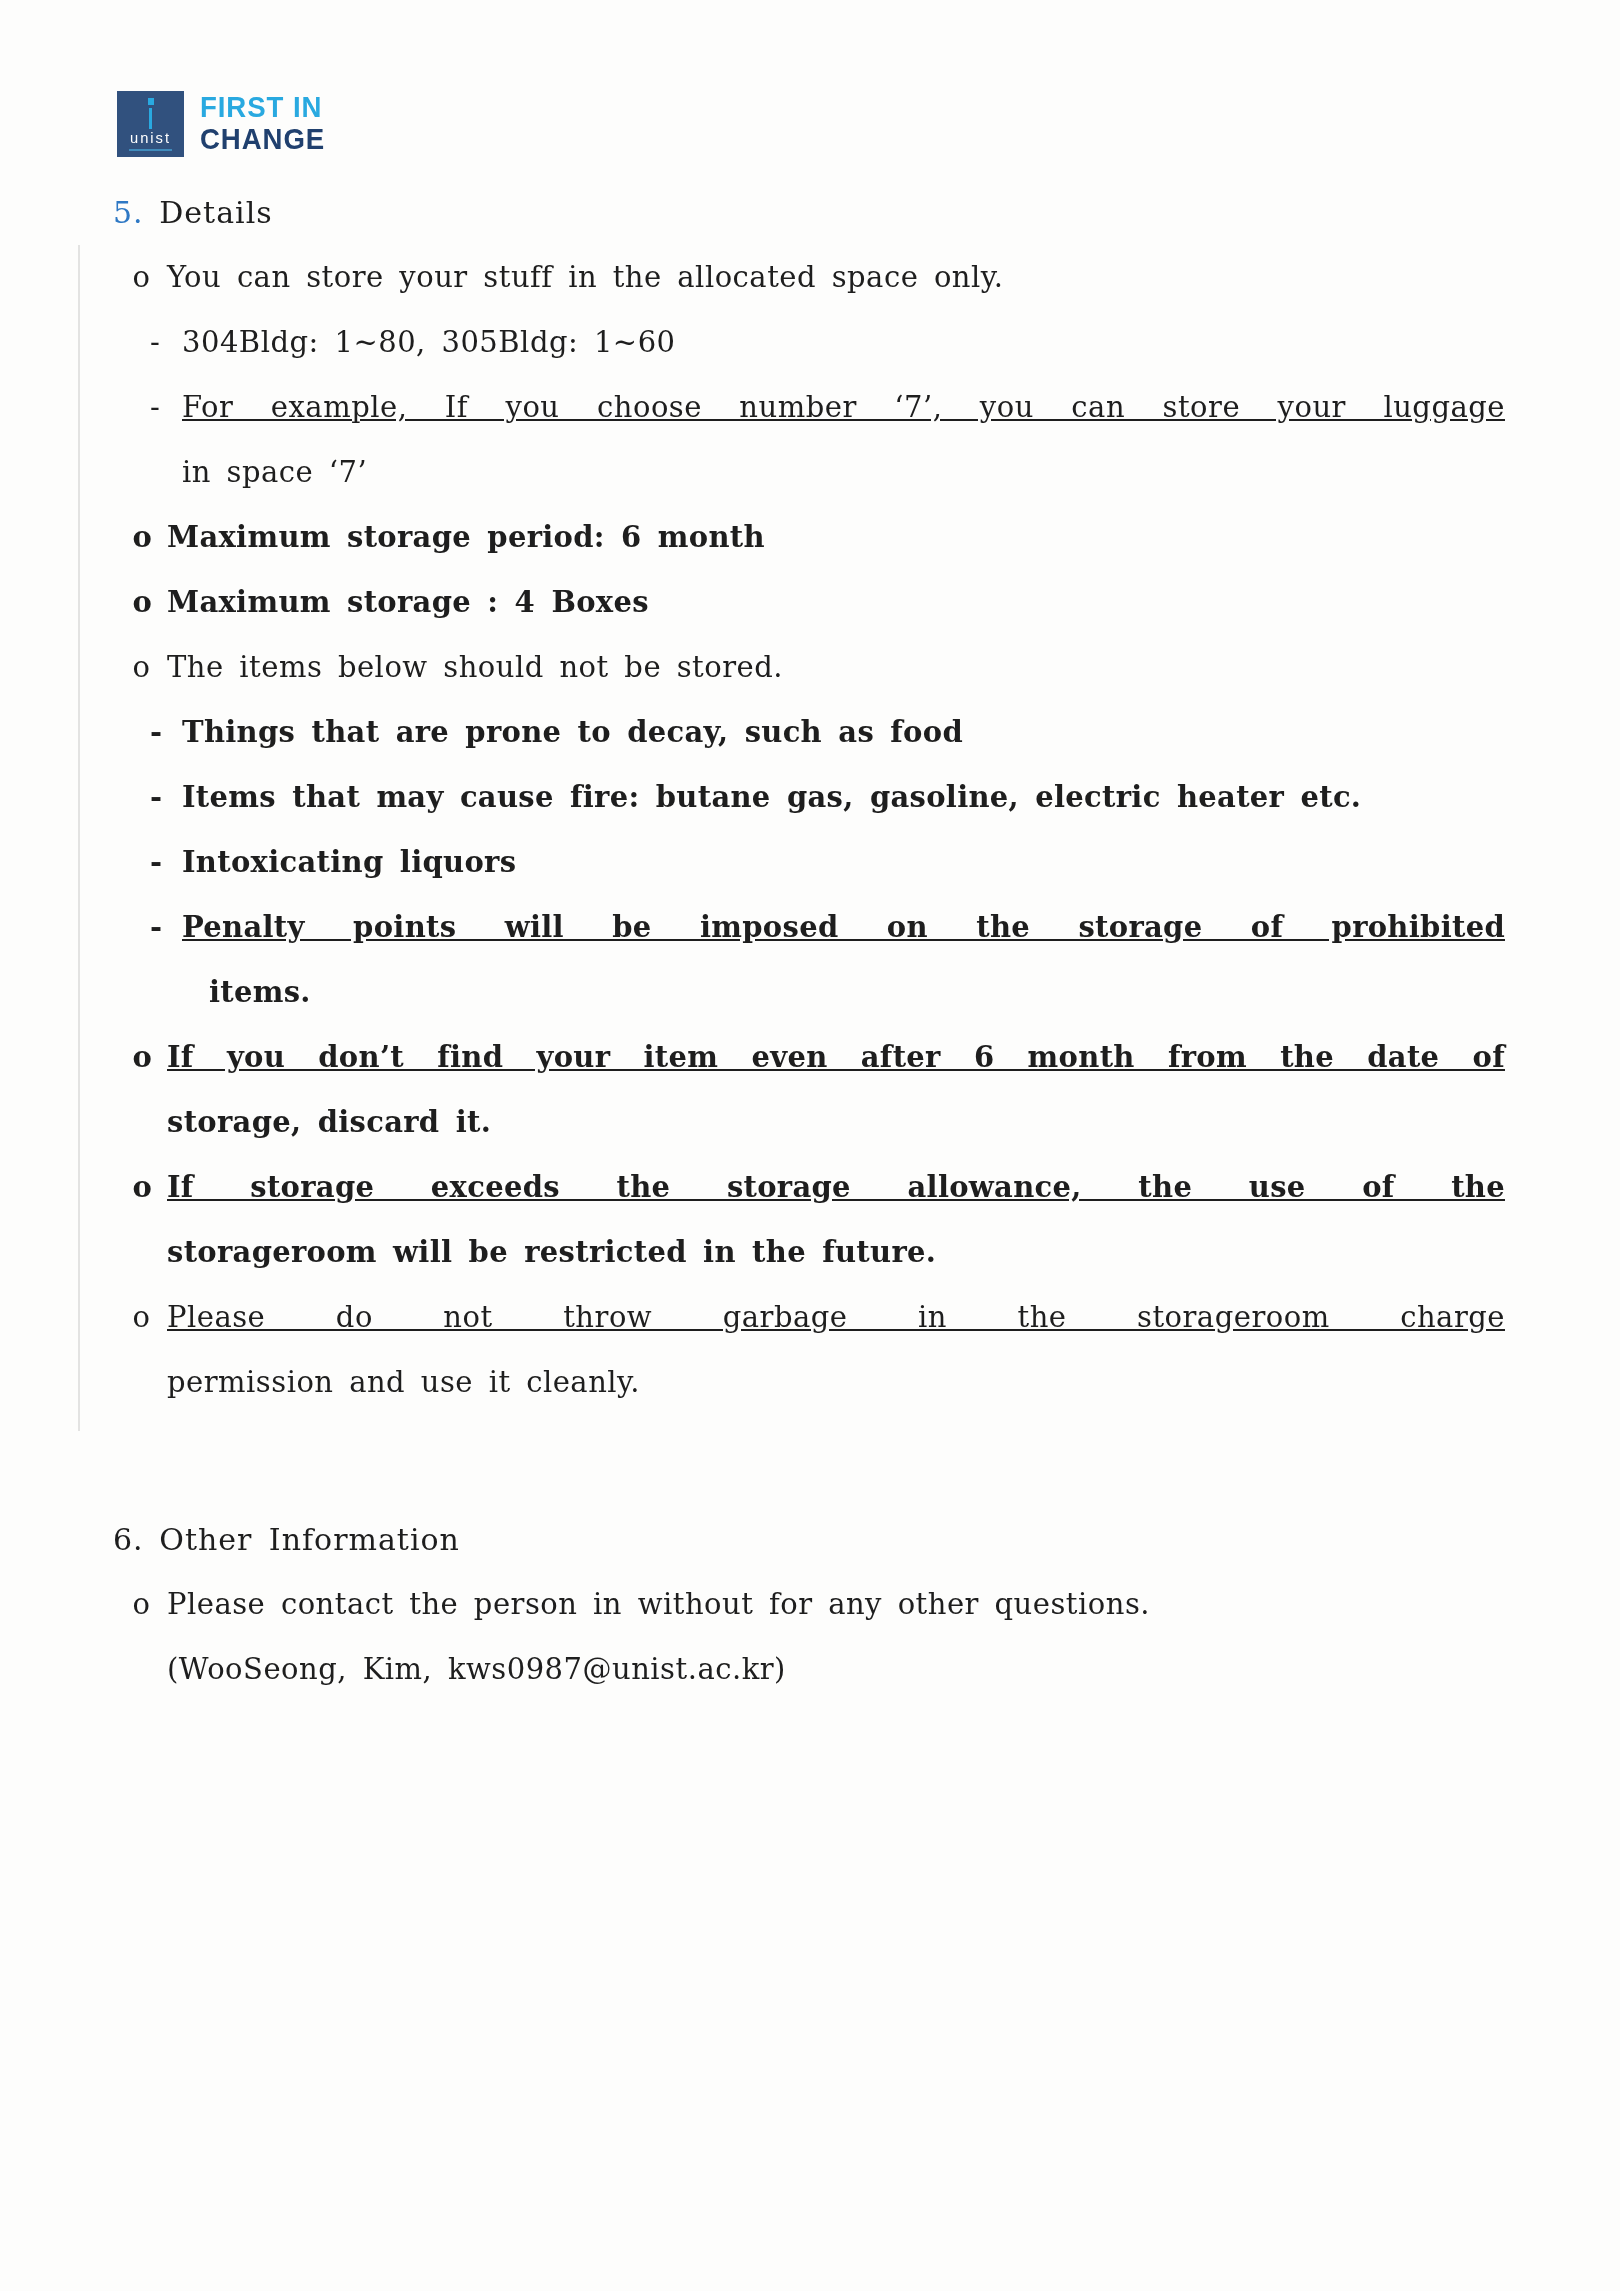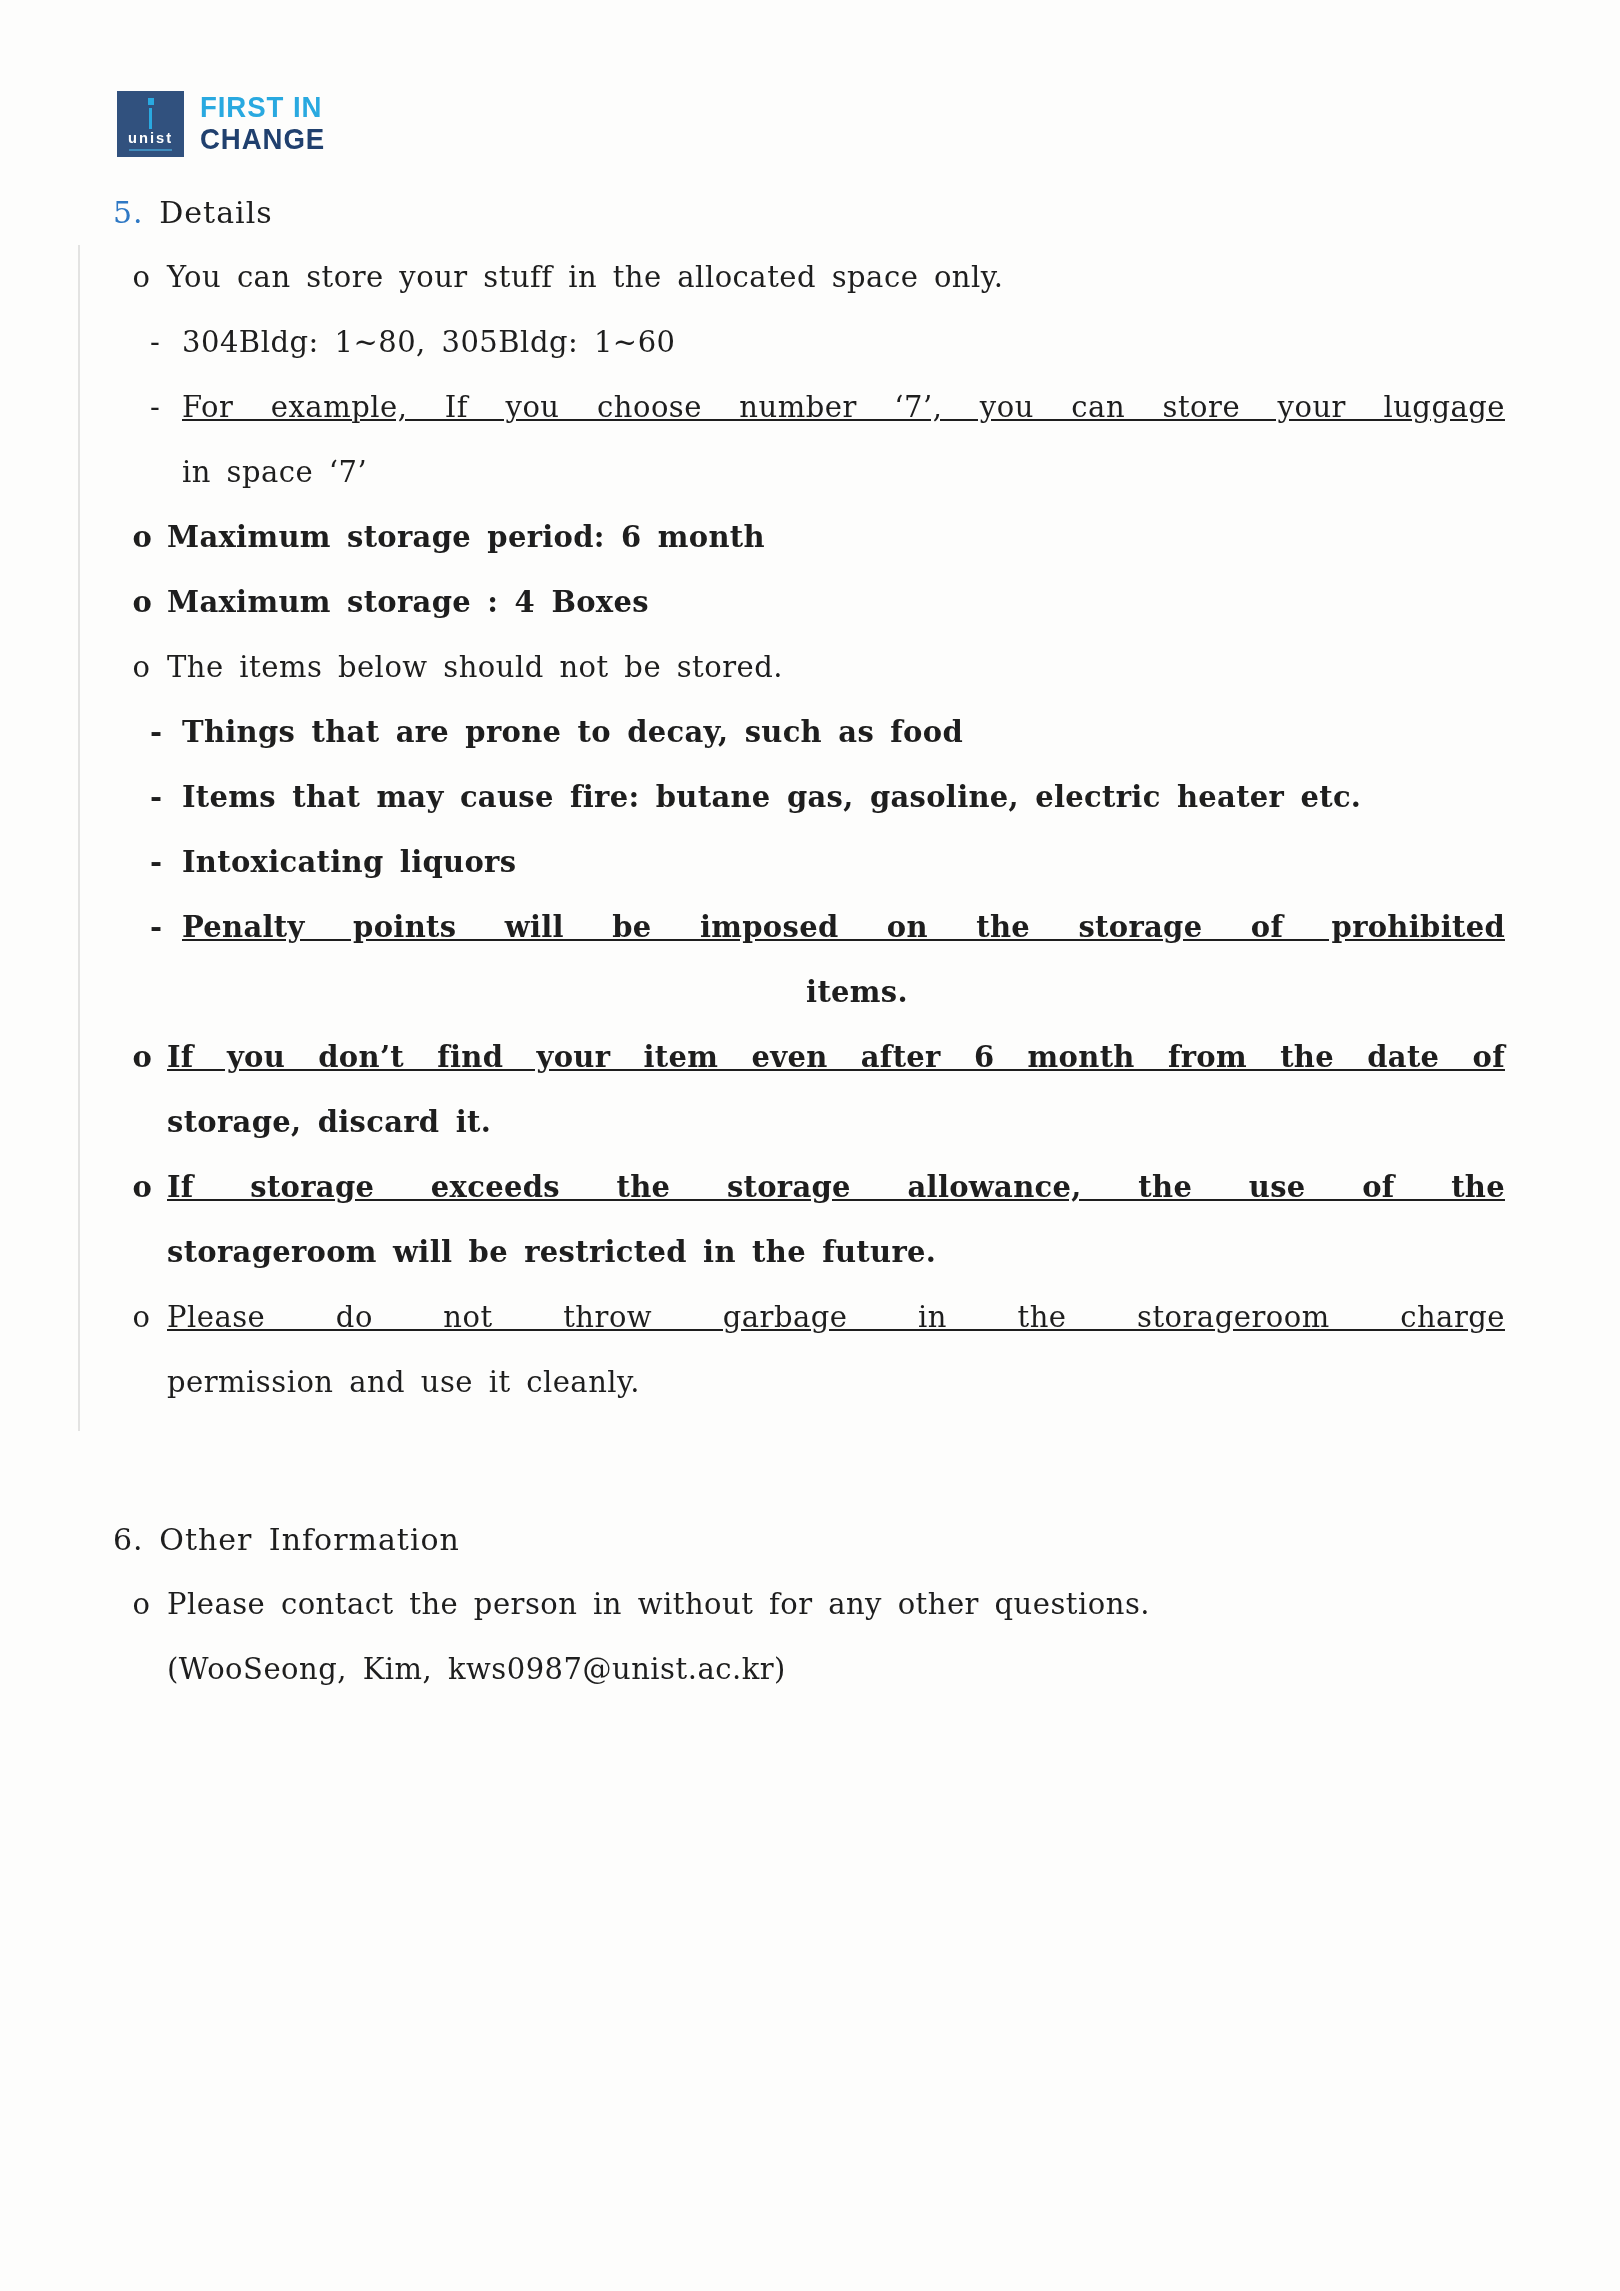--- a/index.html
+++ b/index.html
@@ -44,21 +44,21 @@
     width:5.9px;height:6.9px;background:var(--cyan);
   }
   .i-stem{
     position:absolute;left:50%;top:16.7px;margin-left:-2px;
     width:3.9px;height:21.6px;background:var(--cyan);
   }
   .unist-word{
     position:absolute;left:0;right:0;bottom:11.8px;
     text-align:center;
     color:#ffffff;
-    font-weight:bold;
+    font-weight:normal;
     font-size:14.7px;
     letter-spacing:2px;
     line-height:14.7px;
   }
   .unist-underline{
     position:absolute;left:50%;bottom:5.9px;margin-left:-21.6px;
     width:43px;height:2px;background:rgba(70,160,210,0.75);
   }
   .wordmark{
     margin-left:15.7px;
@@ -98,21 +98,21 @@
   .line .marker{
     position:absolute;top:0;line-height:65px;
   }
   .line .txt{line-height:65px;}
   .ind-o .marker{left:21.6px;}
   .ind-o .txt{margin-left:56px;}
   .ind-dash .marker{left:39px;}
   .ind-dash .txt{margin-left:71px;}
   .ct-o .txt{margin-left:56px;}
   .ct-dash .txt{margin-left:71px;}
-  .ct2 .txt{margin-left:98px;text-align:center;}
+  .ct2 .txt{margin-left:98px;}
   .bold .txt, .bold .marker{font-weight:bold;letter-spacing:0.3px;}
   .justify .txt{text-align:justify;text-align-last:justify;text-decoration:underline;}
 </style>
 </head>
 <body>
 
 <div class="page">
 
   <div class="scan-streak"></div>
 

